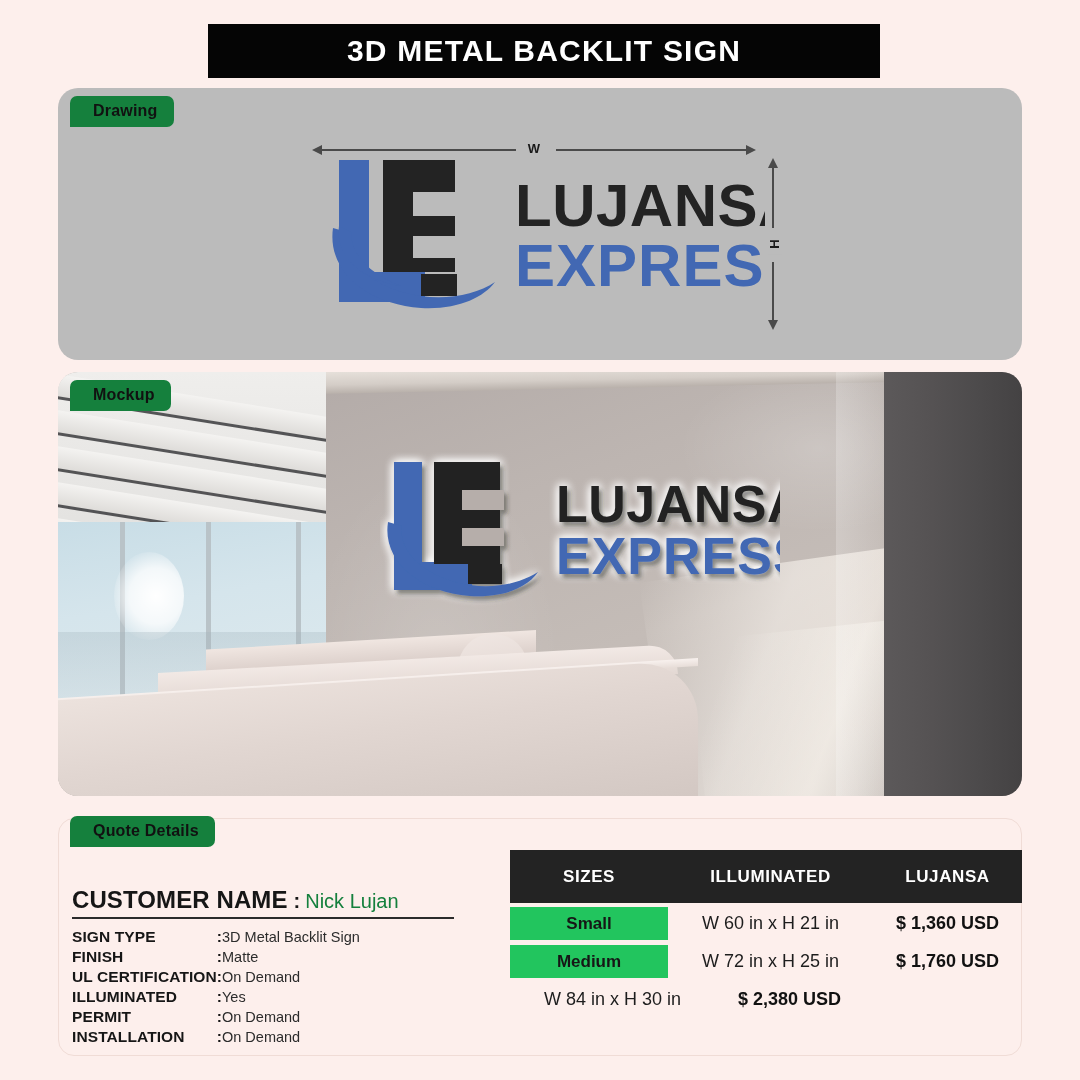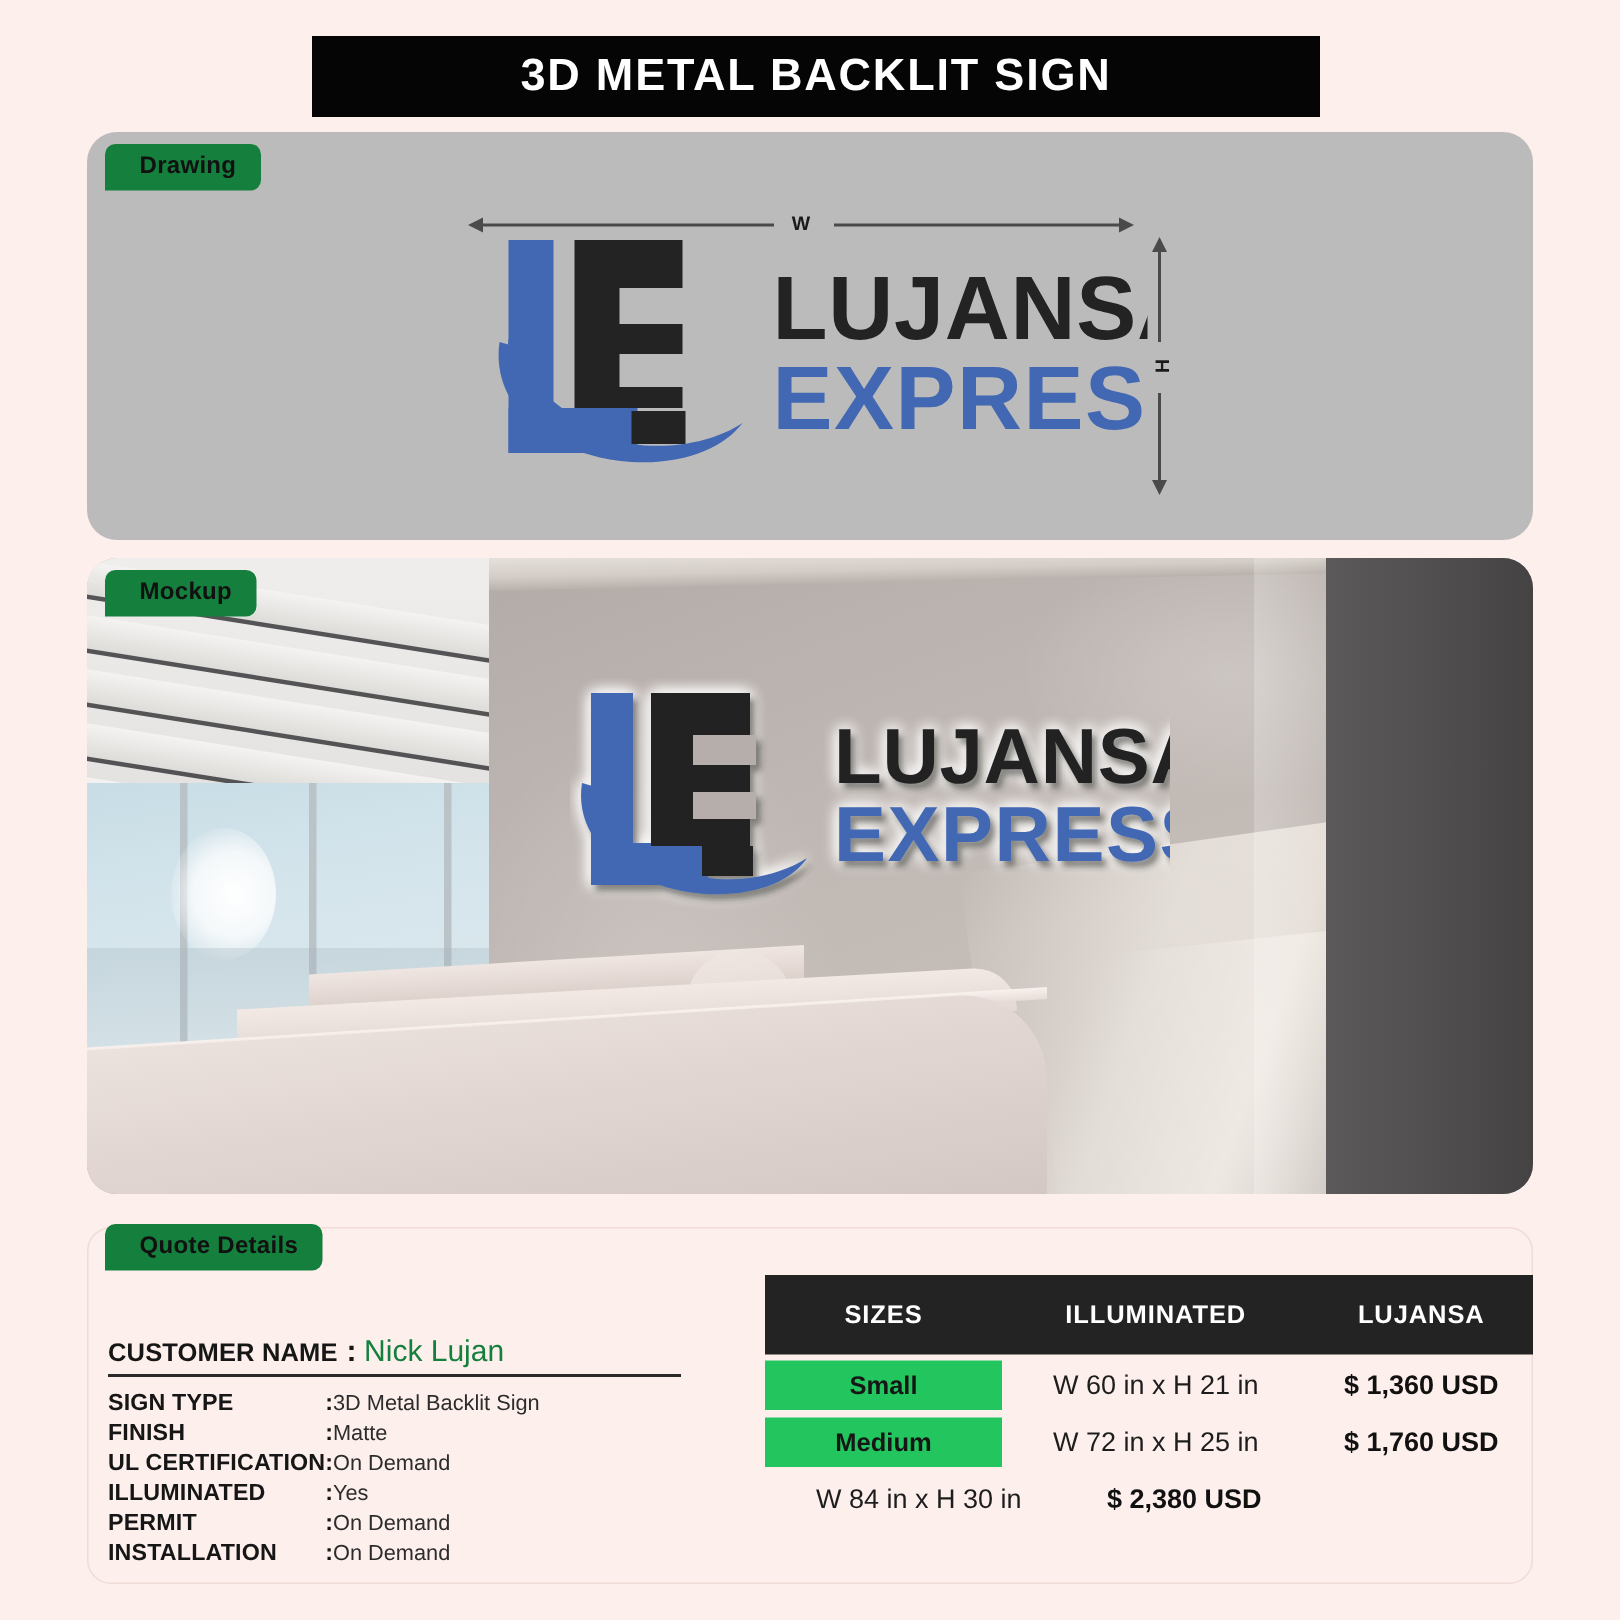--- a/index.html
+++ b/index.html
@@ -278,21 +278,21 @@
     width: 400px;
   }
   .cust-row {
     display: flex;
     align-items: baseline;
     border-bottom: 2px solid #2b2b2b;
     padding-bottom: 3px;
     margin-bottom: 8px;
     width: 382px;
   }
-  .cust-label { font-size: 17px; font-weight: bold; color: #161616; letter-spacing: 0.1px; }
+  .cust-label { font-size: 24px; font-weight: bold; color: #161616; letter-spacing: 0.1px; }
   .cust-colon { font-size: 20px; font-weight: bold; color: #161616; margin: 0 5px 0 6px; }
   .cust-value { font-size: 20px; color: #15803d; margin-top: 32px; }
 
   .spec-table { border-collapse: collapse; }
   .spec-table td { padding: 1px 0; vertical-align: baseline; }
   .spec-key { font-size: 15.5px; font-weight: bold; color: #161616; letter-spacing: 0.1px; white-space: nowrap; }
   .spec-colon { font-size: 15.5px; font-weight: bold; color: #161616; padding: 0 10px 0 4px; }
   .spec-val { font-size: 14.5px; color: #2c2c2c; white-space: nowrap; }
 
   

